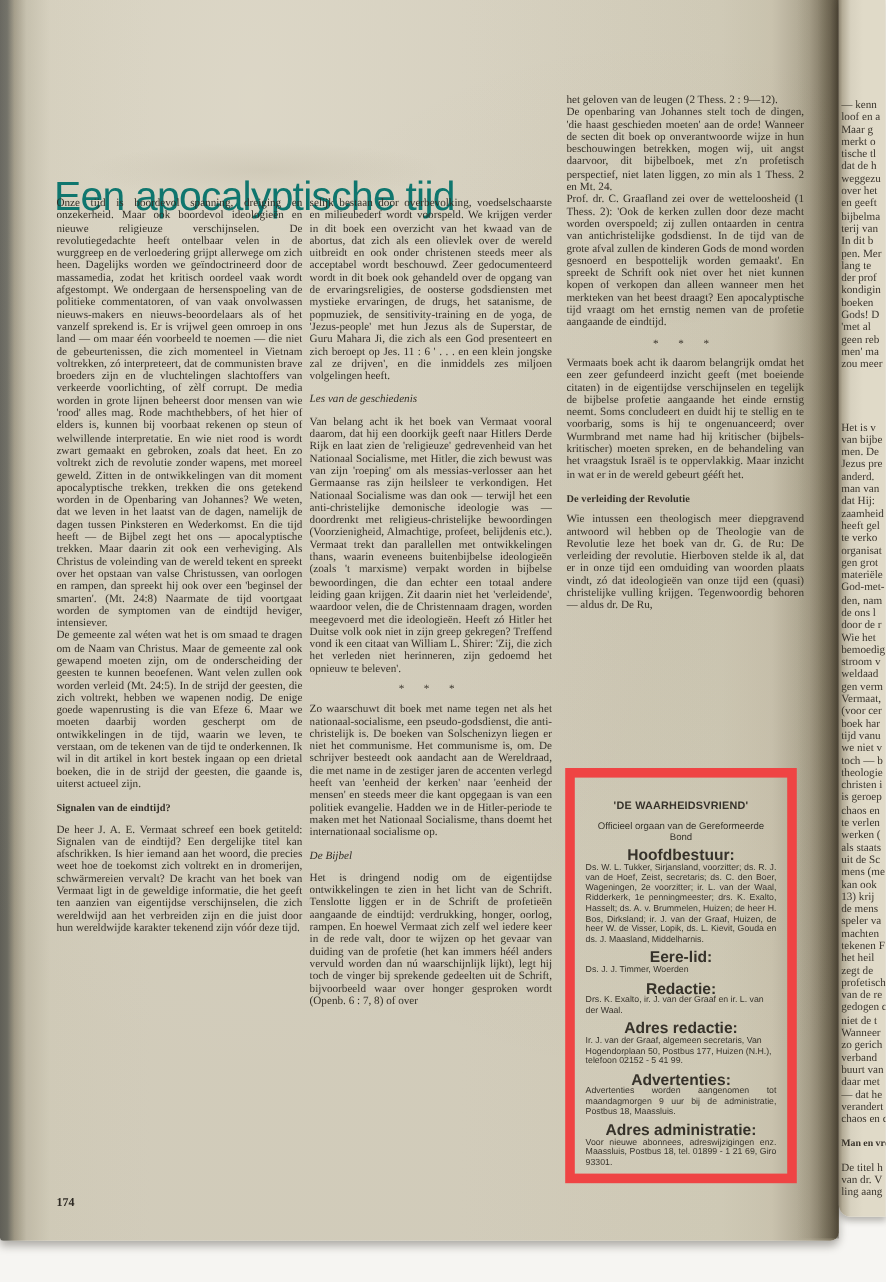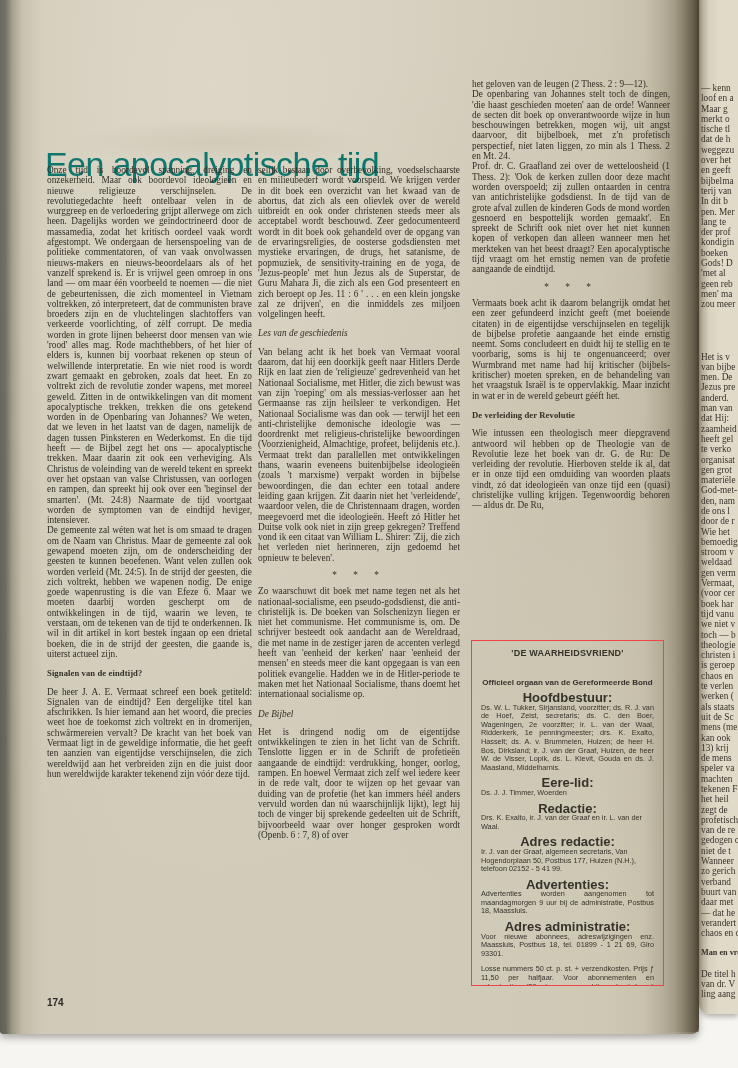--- a/index.html
+++ b/index.html
@@ -57,34 +57,34 @@
   .col-1{left:47px;top:165px;width:205px;height:843px;}
   .col-2{left:258px;top:165px;width:202px;height:812px;}
   .col-3{left:472px;top:79px;width:198px;height:556px;}
   .blk{text-align:justify;}
   .blk-subhead-bold{font-weight:bold;font-size:8.6px;margin:9px 0 8px;text-align:left;letter-spacing:0.1px;}
   .blk-subhead-italic{font-style:italic;margin:9px 0 8px;text-align:left;}
   .blk-separator{text-align:center;letter-spacing:7px;margin:7px 0 6px;}
   
   .info-box{
     position:absolute;left:471px;top:640px;width:193px;height:346px;
-    border:1px solid #ef4444;box-sizing:border-box;padding:7px 9px 5px;
+    border:8px solid #ef4444;box-sizing:border-box;padding:18px 9px 5px;
     font-family:"Liberation Sans",sans-serif;color:#36322a;overflow:hidden;
   }
   .box-title{text-align:center;font-weight:bold;font-size:9px;letter-spacing:0.2px;}
-  .box-subtitle{text-align:center;font-weight:bold;font-size:8px;margin-top:20px;line-height:9px;}
+  .box-subtitle{text-align:center;font-weight:normal;font-size:8px;margin-top:8px;line-height:9px;}
   .box-section{margin-top:7px;}
   .box-heading{text-align:center;font-weight:bold;font-size:13px;line-height:8.6px;}
   .box-text{font-size:7.3px;line-height:8.6px;margin-top:1px;}
   .box-section.align-justify .box-text{text-align:justify;}
   .box-section.align-center .box-text{text-align:left;}
   
   .page-number{
     position:absolute;left:47px;top:997px;
-    font-family:Liberation Sans, sans-serif;font-weight:bold;
+    font-family:Liberation Serif, serif;font-weight:bold;
     font-size:10px;color:#2e2a24;
   }
   
   .next-col{
     position:absolute;left:701px;top:83px;width:37px;height:925px;overflow:hidden;
     font-size:9.3px;line-height:10.3px;color:#38332b;
   }
   .sliver-line{white-space:nowrap;overflow:hidden;}
   .sliver-line.blk-bold{font-weight:bold;font-size:8.2px;font-family:"Liberation Serif",serif;}
   .sliver-line.blk-gap{height:42px;}

